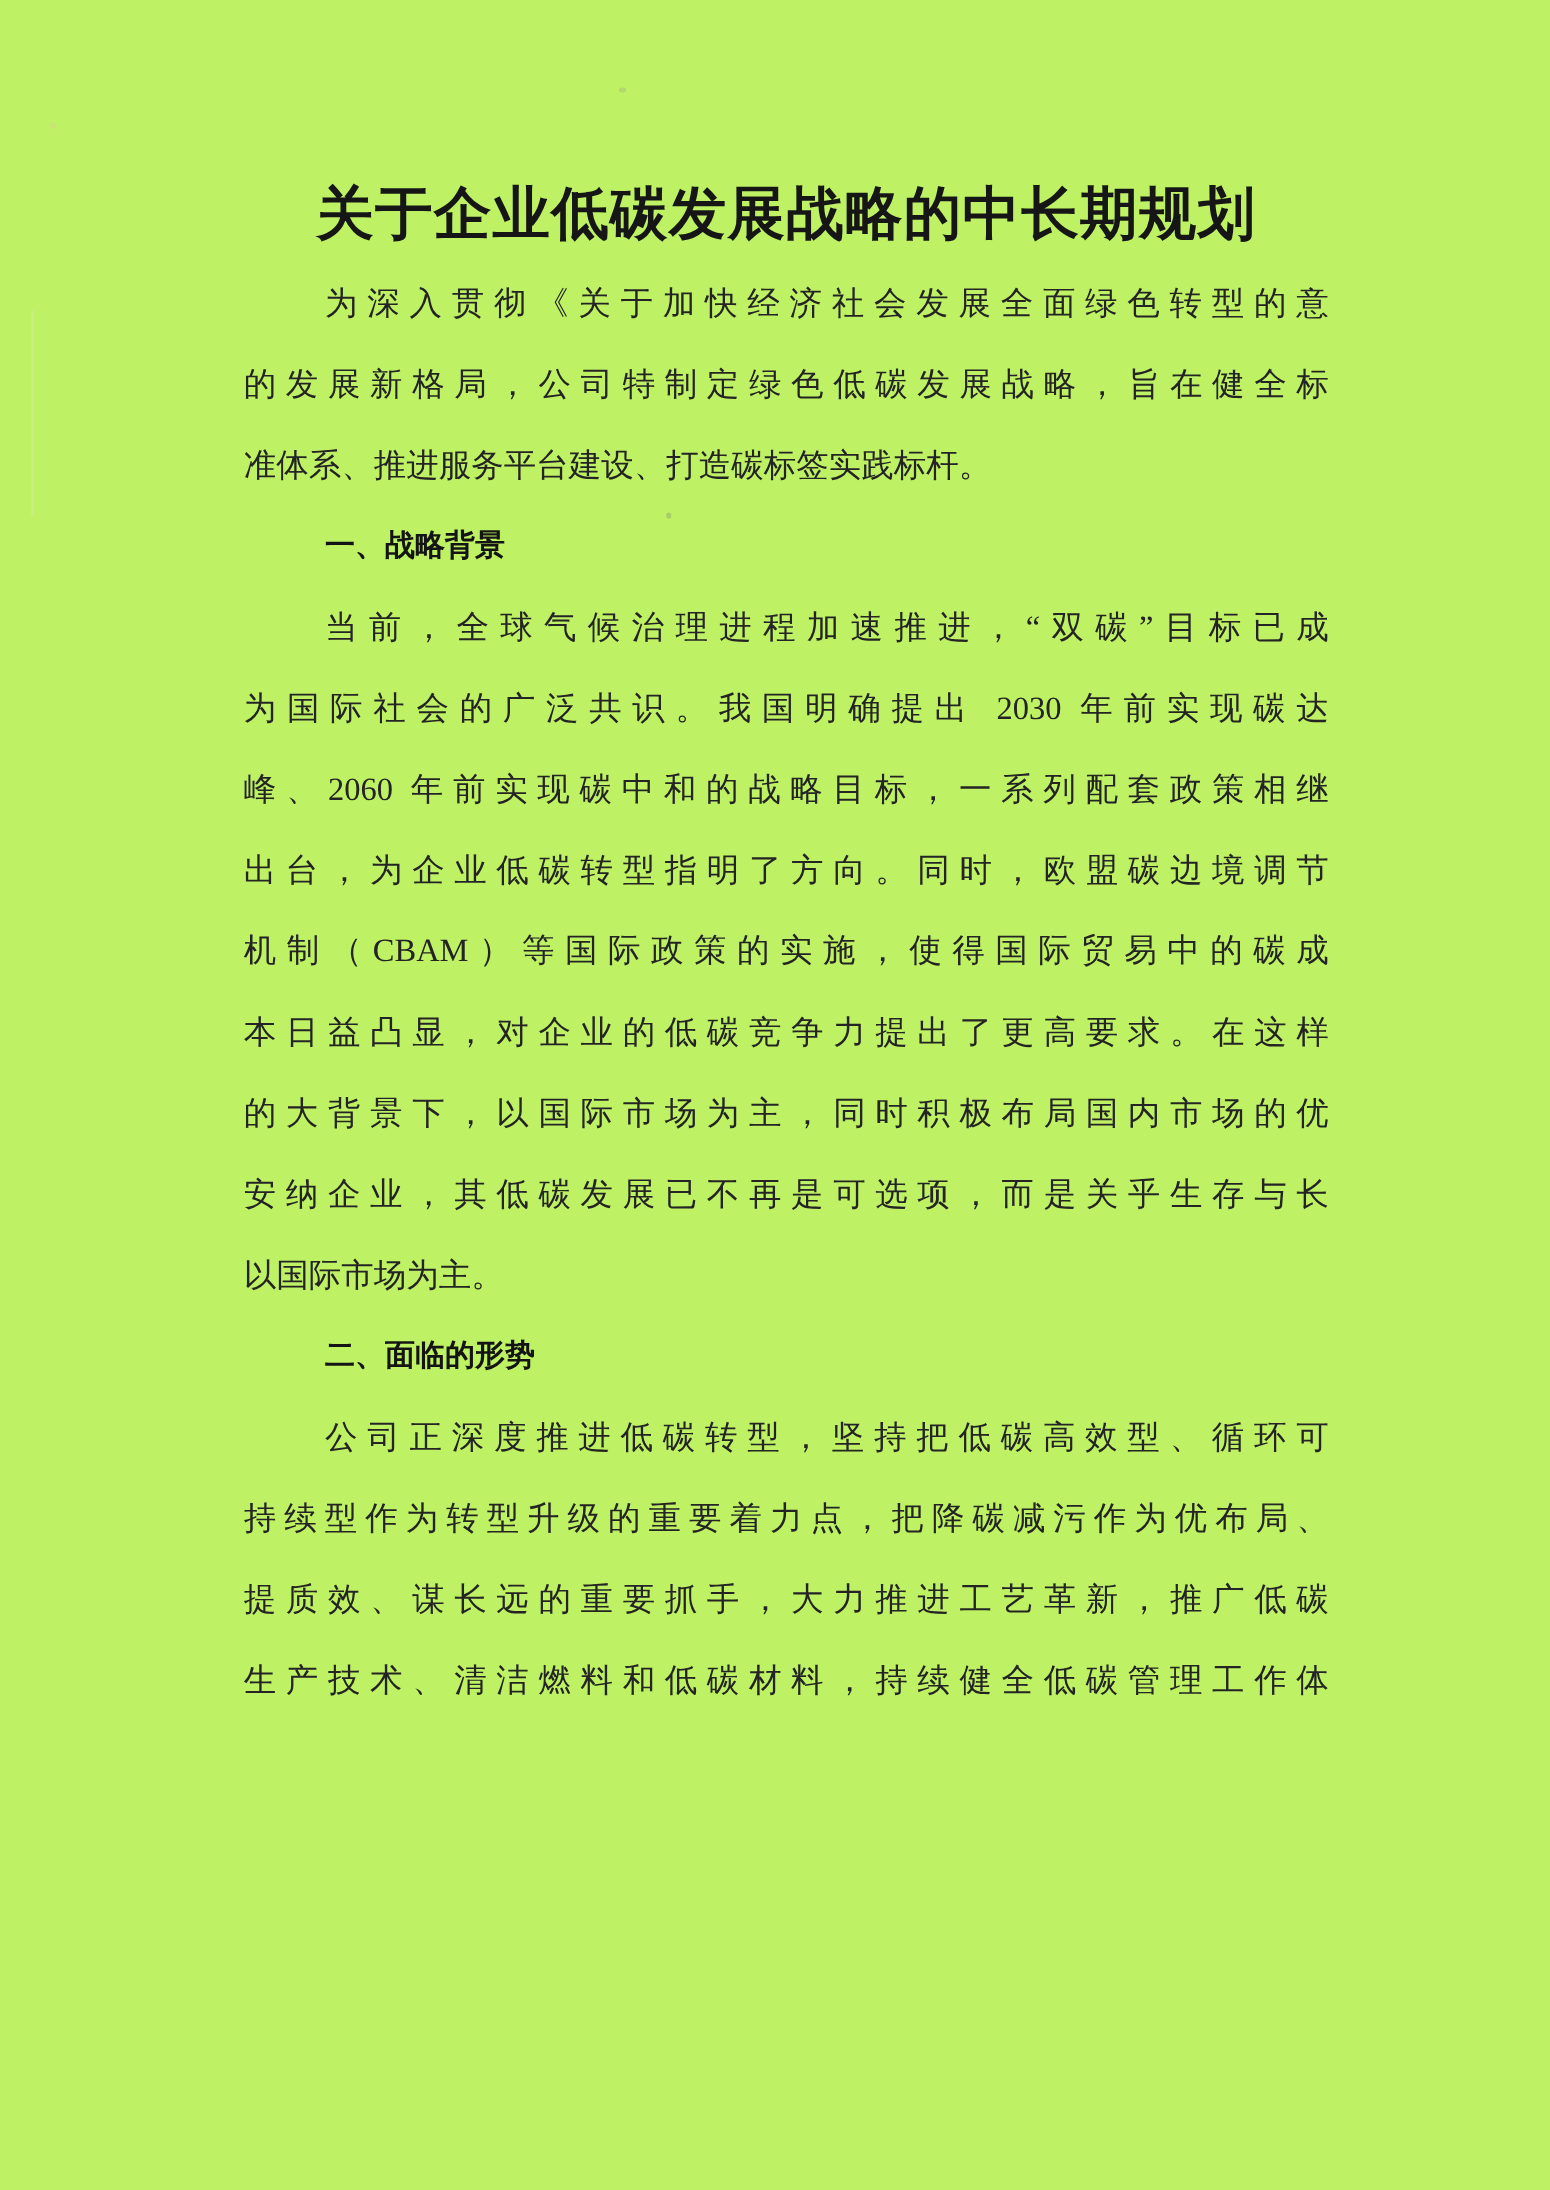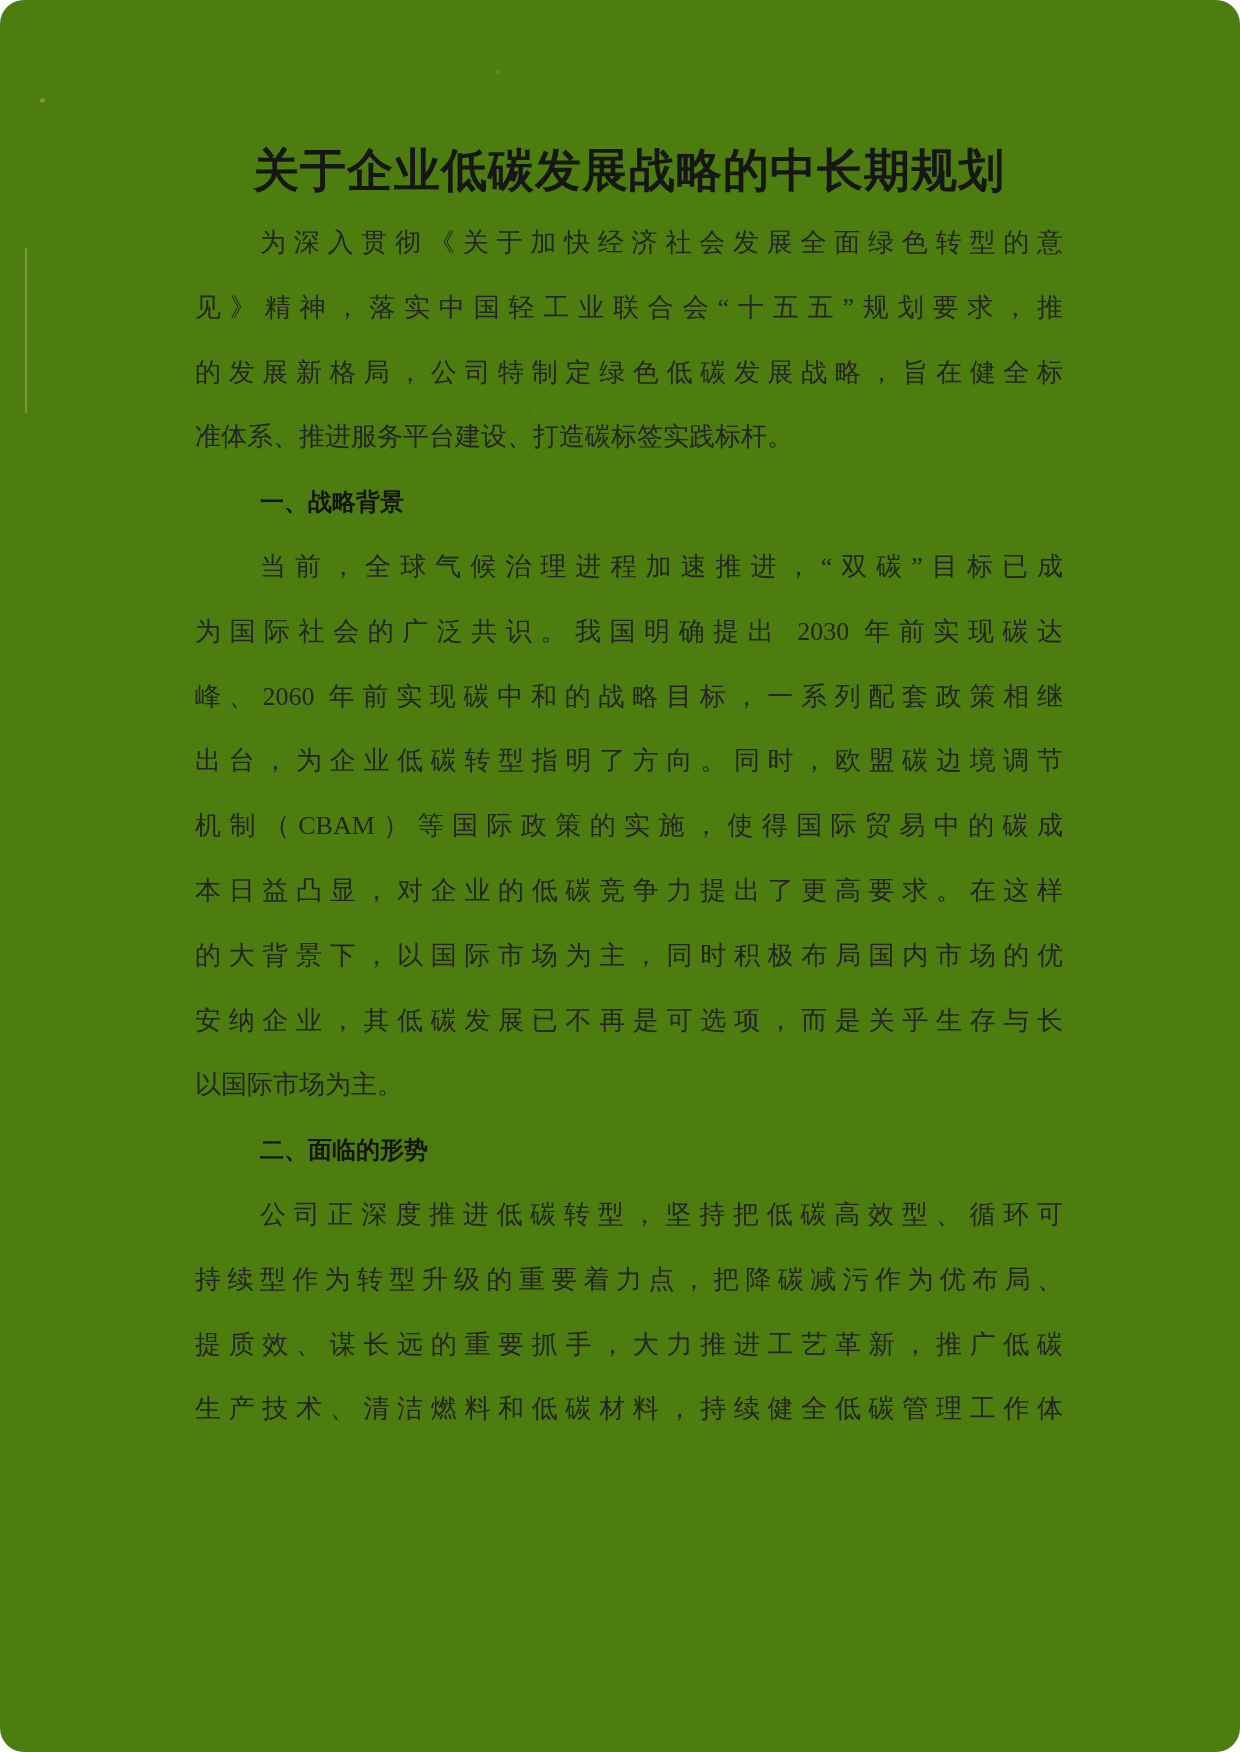--- a/index.html
+++ b/index.html
@@ -74,31 +74,30 @@
     border-radius: 50%;
   }
   .s1 { left: 495px; top: 70px;  width: 6px; height: 4px;  background: rgba(150,150,150,0.28); }
   .s2 { left: 40px;  top: 98px;  width: 5px; height: 5px;  background: rgba(214,204,156,0.35); }
   .s3 { left: 533px; top: 410px; width: 4px; height: 5px;  background: rgba(120,120,120,0.30); }
   .s4 { left: 25px;  top: 248px; width: 2px; height: 165px; background: rgba(232,226,198,0.30); border-radius: 2px; }
 </style>
 </head>
 <body style="background: rgb(253, 253, 252);">
 
-<div class="page" style="background: #4d7c0f; color: rgb(36, 36, 36); border-radius: 24px;">
+<div class="page" style="background: #bef264; color: rgb(36, 36, 36);">
   <div class="speck s1"></div>
   <div class="speck s2"></div>
   <div class="speck s3"></div>
   <div class="speck s4"></div>
 
   <div class="doc">
     <h1 class="title">关于企业低碳发展战略的中长期规划</h1>
     <div class="body">
         <div class="line first">为深入贯彻《关于加快经济社会发展全面绿色转型的意</div>
-        <div class="line fill">见》精神，落实中国轻工业联合会“十五五”规划要求，推</div>
         <div class="line fill">的发展新格局，公司特制定绿色低碳发展战略，旨在健全标</div>
         <div class="line last">准体系、推进服务平台建设、打造碳标签实践标杆。</div>
         <div class="line heading">一、战略背景</div>
         <div class="line first">当前，全球气候治理进程加速推进，“双碳”目标已成</div>
         <div class="line fill">为国际社会的广泛共识。我国明确提出 2030 年前实现碳达</div>
         <div class="line fill">峰、2060 年前实现碳中和的战略目标，一系列配套政策相继</div>
         <div class="line fill">出台，为企业低碳转型指明了方向。同时，欧盟碳边境调节</div>
         <div class="line fill">机制（CBAM）等国际政策的实施，使得国际贸易中的碳成</div>
         <div class="line fill">本日益凸显，对企业的低碳竞争力提出了更高要求。在这样</div>
         <div class="line fill">的大背景下，以国际市场为主，同时积极布局国内市场的优</div>

